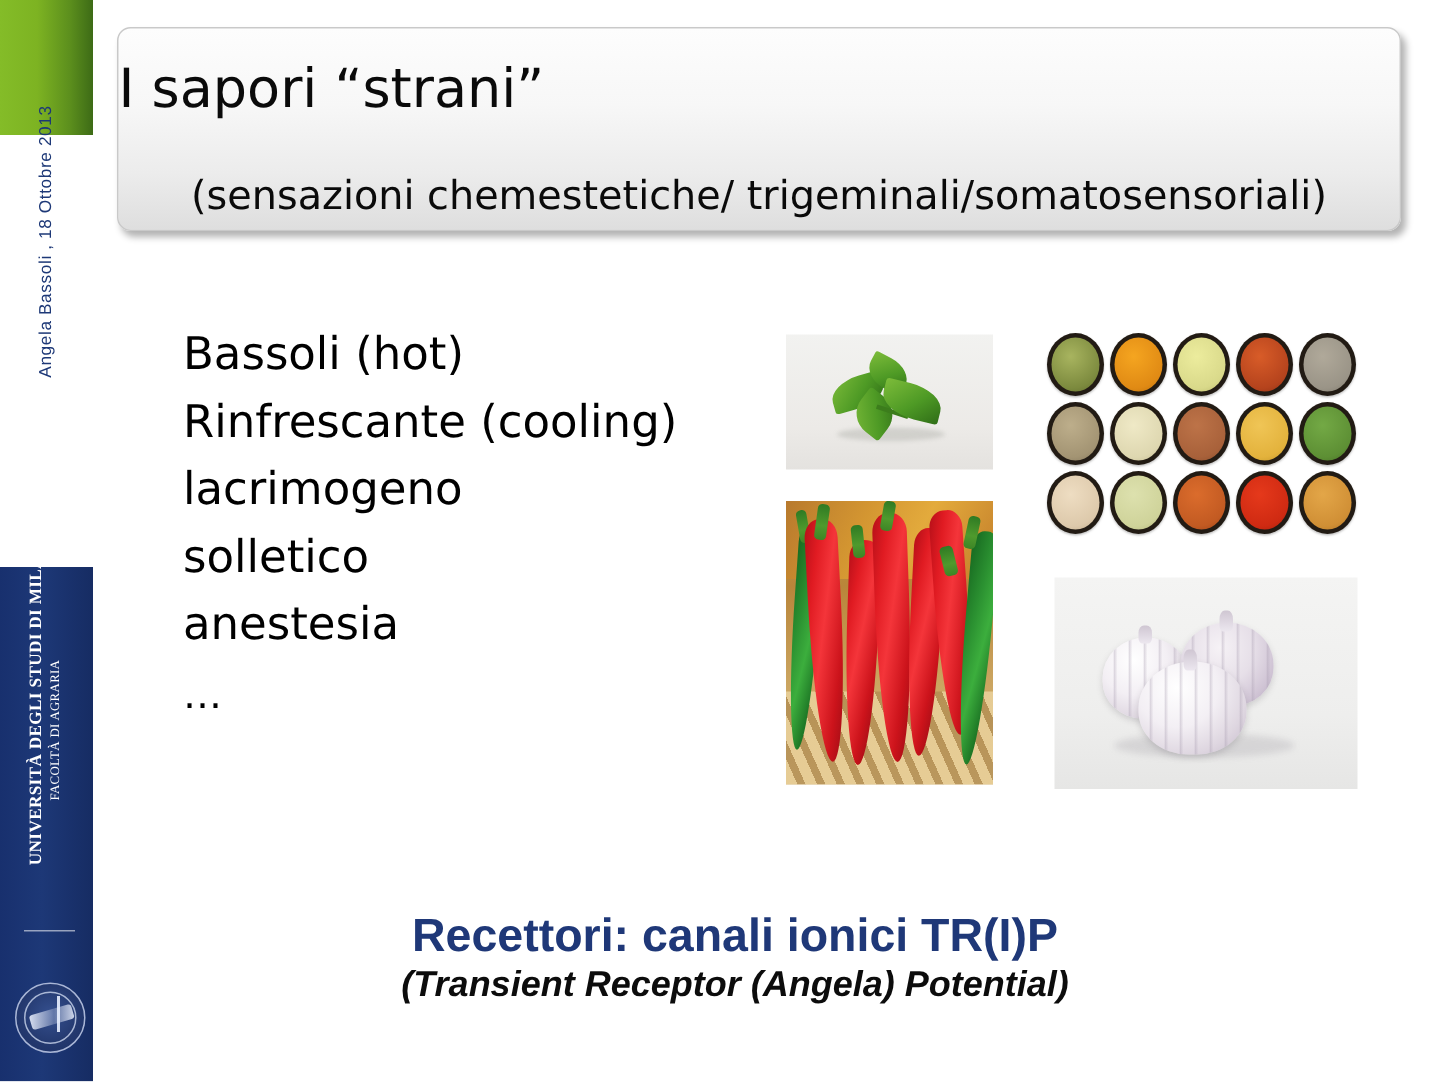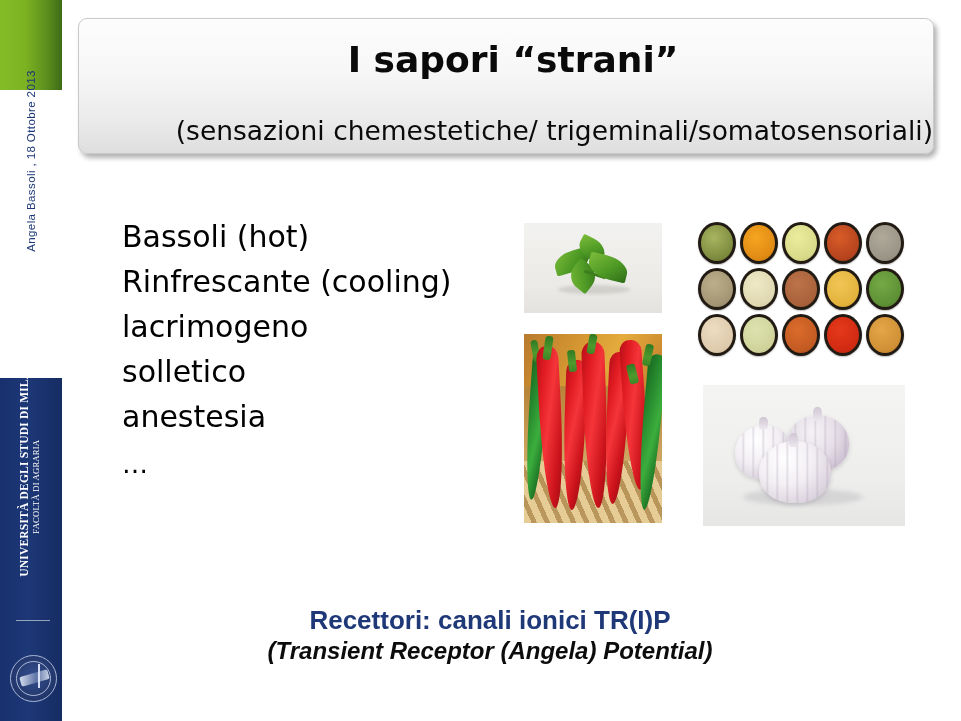--- a/index.html
+++ b/index.html
@@ -134,34 +134,34 @@
     width: 856px;
     height: 136px;
     border-radius: 9px;
     background: linear-gradient(to bottom, #fdfdfd 0%, #f7f7f7 38%, #ececec 72%, #dedede 100%);
     border: 1px solid #c9c9c9;
     box-shadow: 3px 4px 5px rgba(0,0,0,0.30);
     box-sizing: border-box;
   }
   .title-main {
     position: absolute;
-    left: 14px; right: 0;
+    left: 0; right: 0;
     top: 23px;
-    text-align: center;
+    text-align: left;
     font-family: "DejaVu Sans", sans-serif;
     font-size: 36px;
-    font-weight: 700;
+    font-weight: 400;
     color: #0a0a0a;
     line-height: 1;
   }
   .title-sub {
     position: absolute;
     left: 0; right: 0;
     bottom: 8px;
-    text-align: right;
+    text-align: center;
     font-family: "DejaVu Sans", sans-serif;
     font-size: 26.5px;
     font-weight: 400;
     color: #0a0a0a;
     line-height: 1.05;
   }
 
   
   .sense-list {
     position: absolute;
@@ -185,21 +185,21 @@
   
   .caption {
     position: absolute;
     left: 110px;
     top: 605px;
     width: 760px;
     text-align: center;
   }
   .caption-line1 {
     font-family: "Liberation Sans", sans-serif;
-    font-size: 26px;
+    font-size: 31px;
     font-weight: bold;
     color: #1f3878;
     line-height: 1.22;
   }
   .caption-line2 {
     font-family: "Liberation Sans", sans-serif;
     font-size: 24px;
     font-weight: bold;
     font-style: italic;
     color: #0c0c0c;

